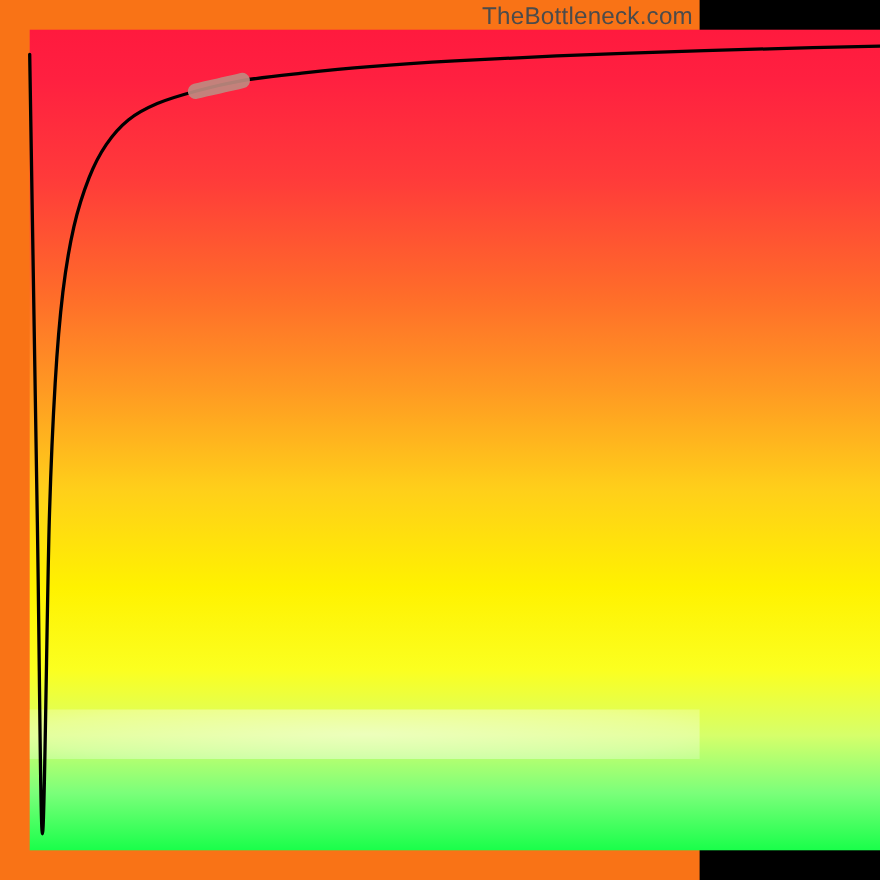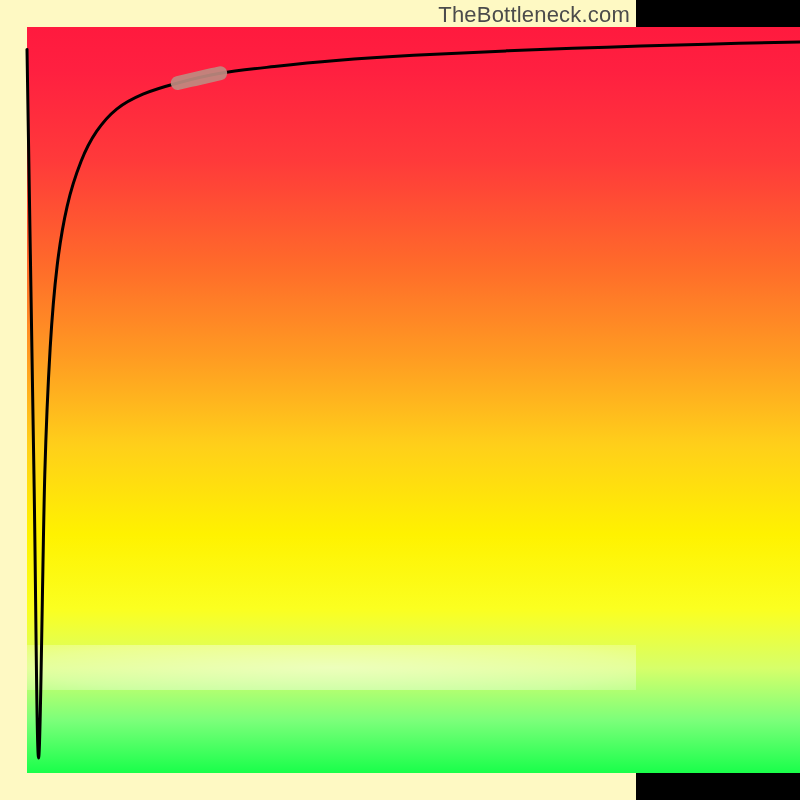--- a/index.html
+++ b/index.html
@@ -8,21 +8,21 @@
     width: 800px;
     height: 800px;
     background: #000;
     overflow: hidden;
     font-family: Arial, Helvetica, sans-serif;
   }
   .stage {
     position: relative;
     width: 636px;
     height: 800px;
-    background: #fef9c3;
+    background: #f97316;
   }
   .plot-area {
     position: absolute;
     left: 27px;
     top: 27px;
     width: 773px;
     height: 746px;
     background: linear-gradient(
       to bottom,
       #ff1a3e 0%,

